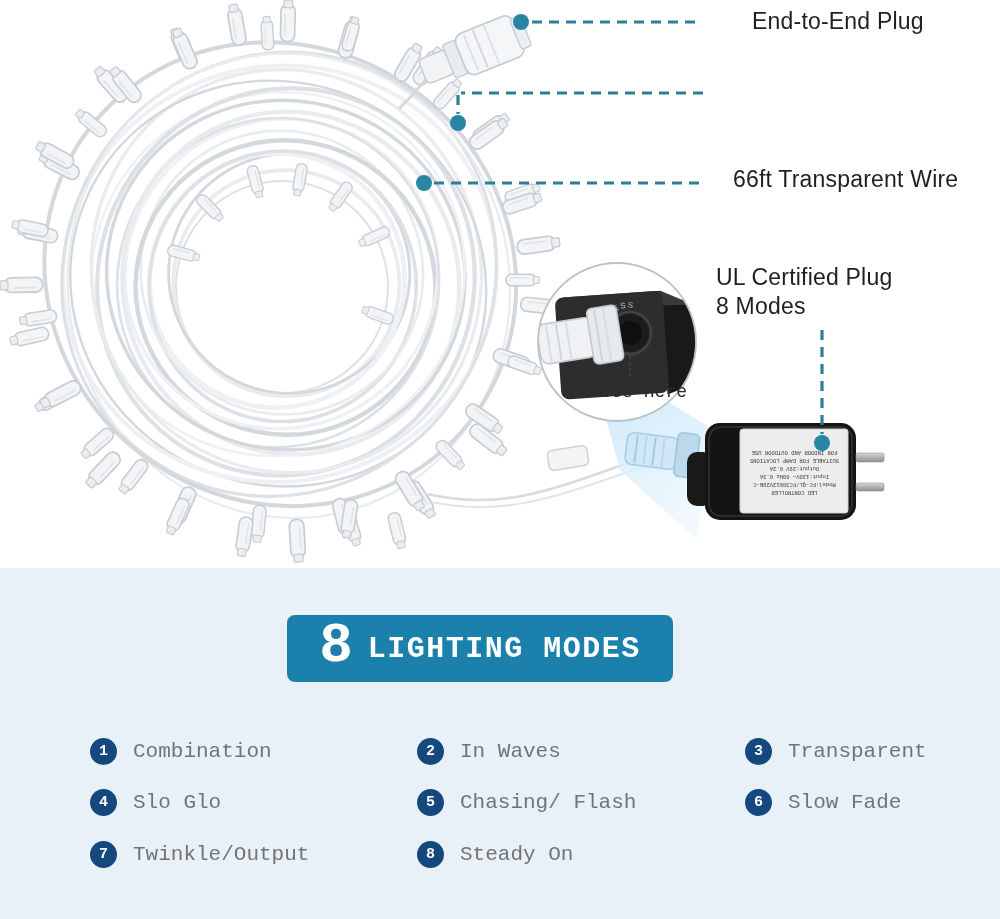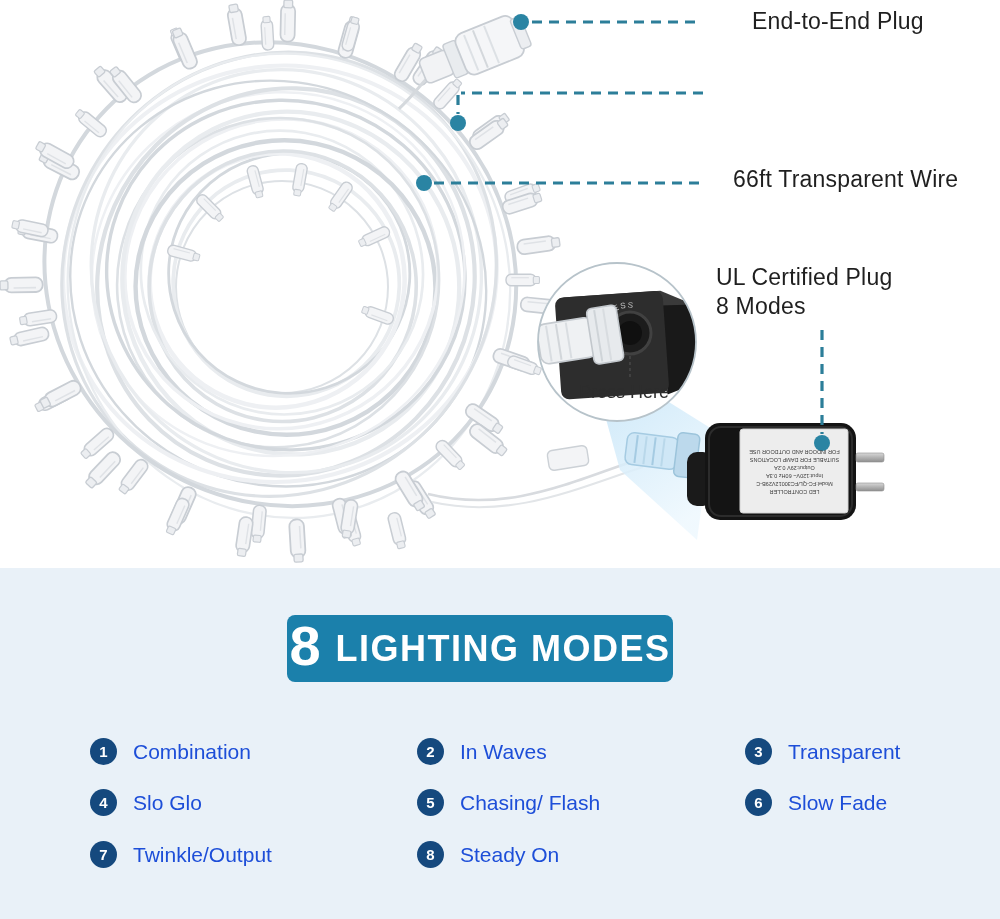--- a/index.html
+++ b/index.html
@@ -5,21 +5,21 @@
   :root{
     --accent:#2c7e99; --banner:#1b80ab; --badge:#15497e;
     --panel:#e9f1f8; --ink:#212121;
   }
   html,body{margin:0;padding:0;background:#fff;}
   .stage{
     position:relative; width:1000px; height:919px; overflow:hidden;
     background:#fff; font-family:"Liberation Sans", sans-serif; color:var(--ink);
   }
   svg.scene{position:absolute; left:0; top:0; z-index:1;}
-  .overlay{position:absolute; z-index:2;}
+  .overlay{position:absolute; z-index:2;font-family:Liberation Mono, monospace;}
   
   .callout{position:absolute; z-index:3; font-size:23px; color:#1f1f1f; letter-spacing:.2px; white-space:nowrap;}
   .callout.two-line{line-height:28px;}
   #callout-endplug{left:752px; top:8px;}
   #callout-leds{left:712px; top:81px;}
   #callout-wire{left:721px; top:165px;margin-left:12px;}
   #callout-ul{left:716px; top:263px; width:206px; line-height:29px;}
   
   #press-here{left:579px; top:382px; width:120px; font-size:18px; color:#2d2d2d; z-index:3;}
   
@@ -31,28 +31,28 @@
     filter:blur(.2px); overflow:hidden;
   }
   
   #modes-panel{left:0; top:568px; width:1000px; height:351px; background:var(--panel); z-index:2;}
   #modes-banner{
     position:absolute; left:287px; top:47px; width:386px; height:67px;
     background:var(--banner); border-radius:8px;
     display:flex; align-items:center; justify-content:center; gap:15px; color:#fff;
   }
   #banner-number{font-size:56px; font-weight:bold; line-height:1; transform:translateY(-3px);}
-  #banner-title{font-size:36px; font-weight:bold; letter-spacing:1.5px;}
+  #banner-title{font-size:30px; font-weight:bold; letter-spacing:1.5px;}
   .mode-item{position:absolute; display:flex; align-items:center; gap:16px; height:27px;}
   .mode-num{
     width:27px; height:27px; border-radius:50%; background:var(--badge);
     color:#fff; font-size:15px; font-weight:bold;
     display:flex; align-items:center; justify-content:center; flex:0 0 27px;
   }
-  .mode-label{font-size:21px; color:#1d4ed8; white-space:nowrap;}
+  .mode-label{font-size:21px; color:#737373; white-space:nowrap;}
   .c1{left:90px;} .c2{left:417px;} .c3{left:745px;}
   .r1{top:170px;} .r2{top:221px;} .r3{top:273px;}
 </style>
 </head>
 <body>
 
 <div class="stage">
 
   <svg class="scene" width="1000" height="919" viewBox="0 0 1000 919">
     <defs>

